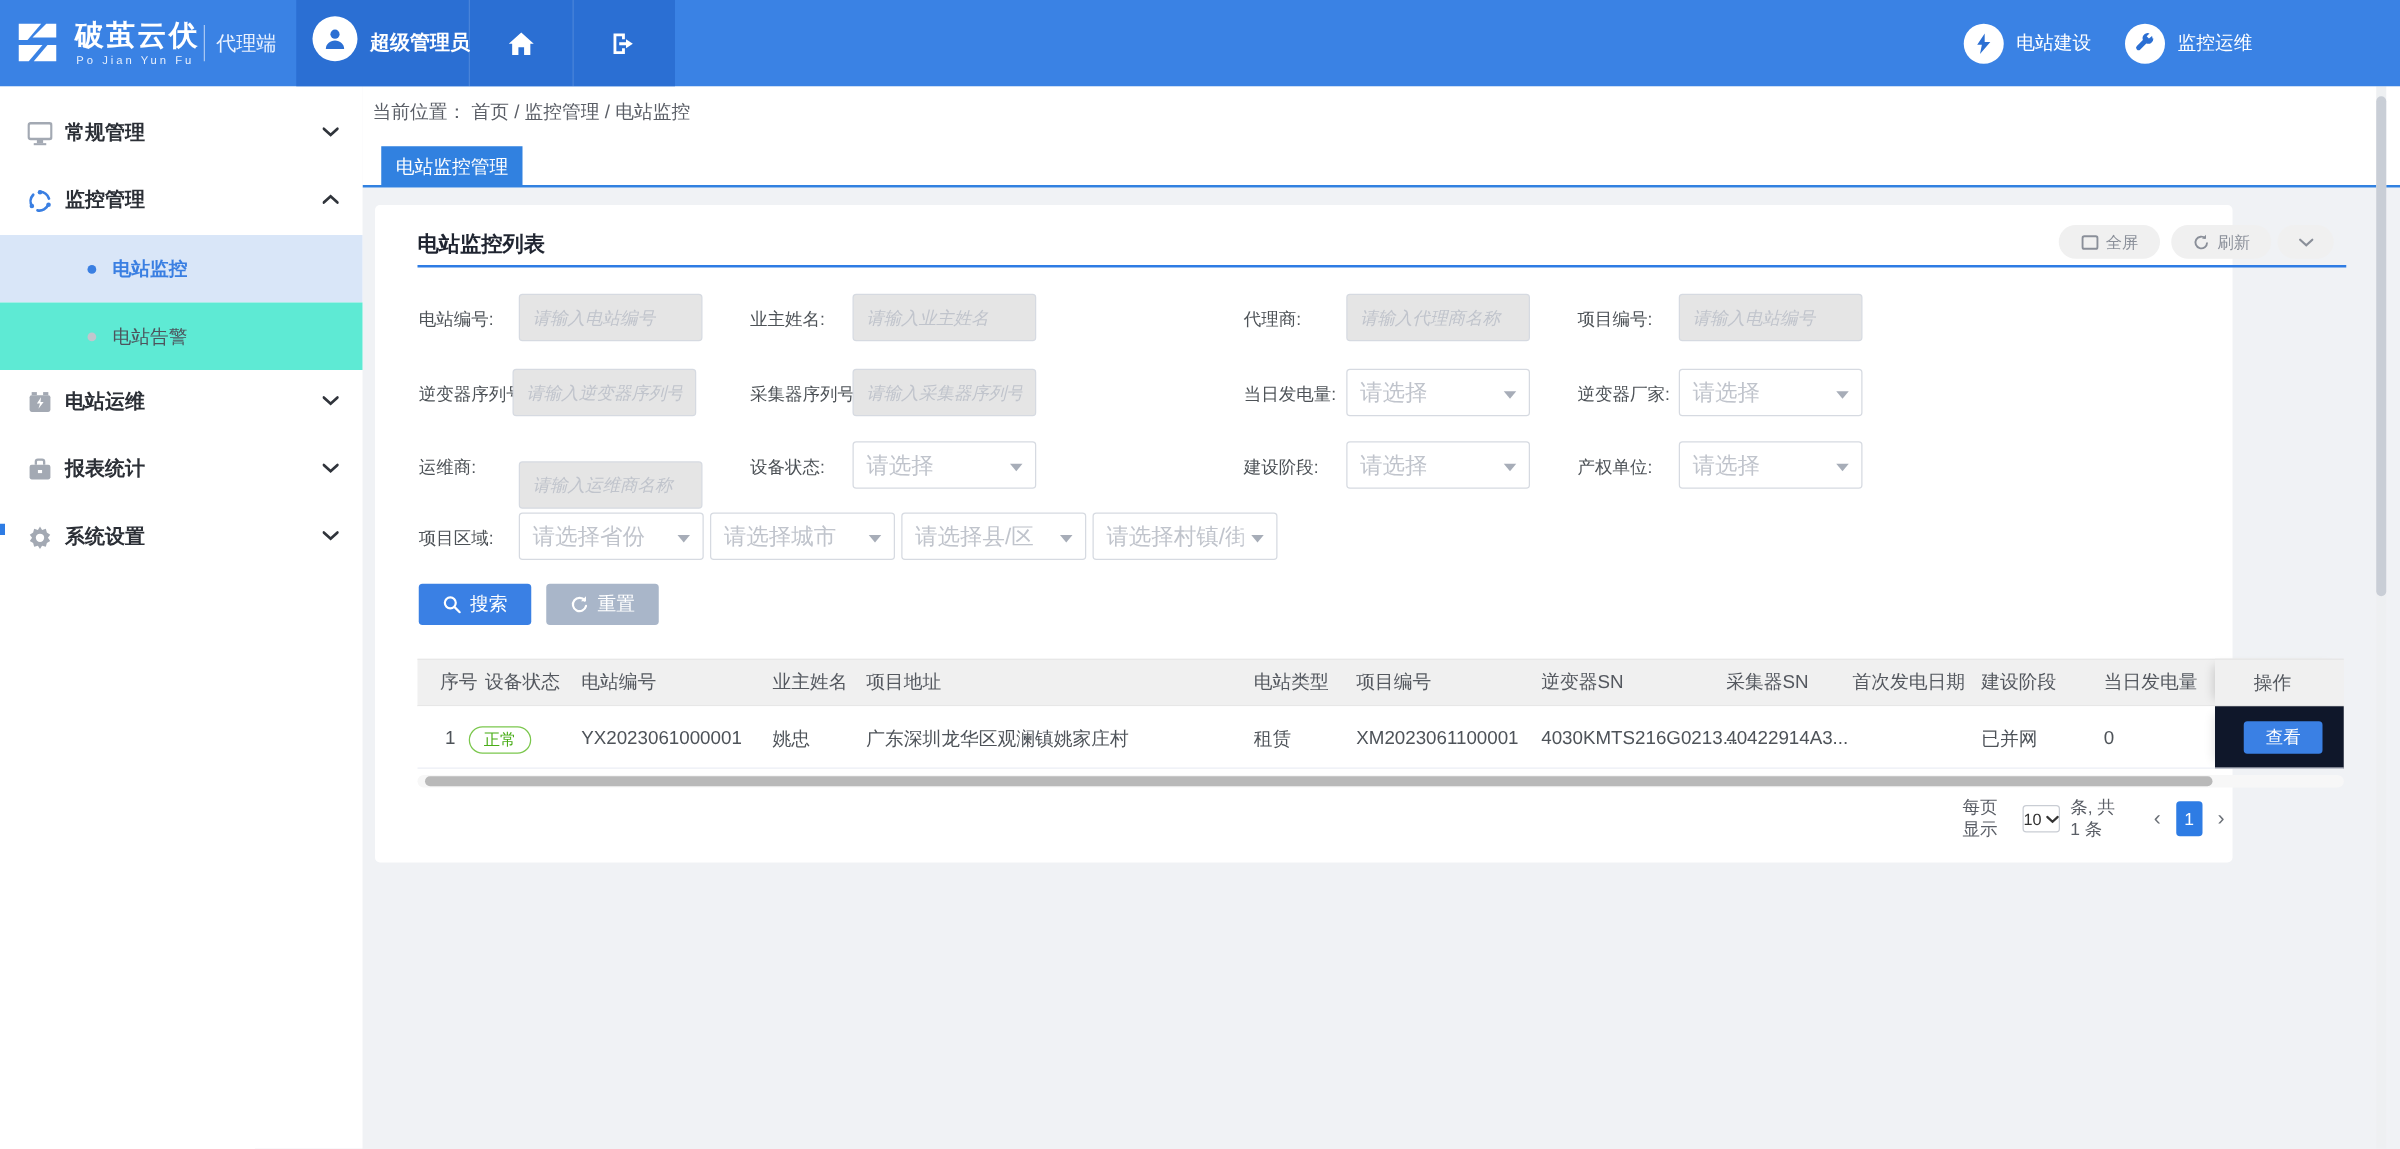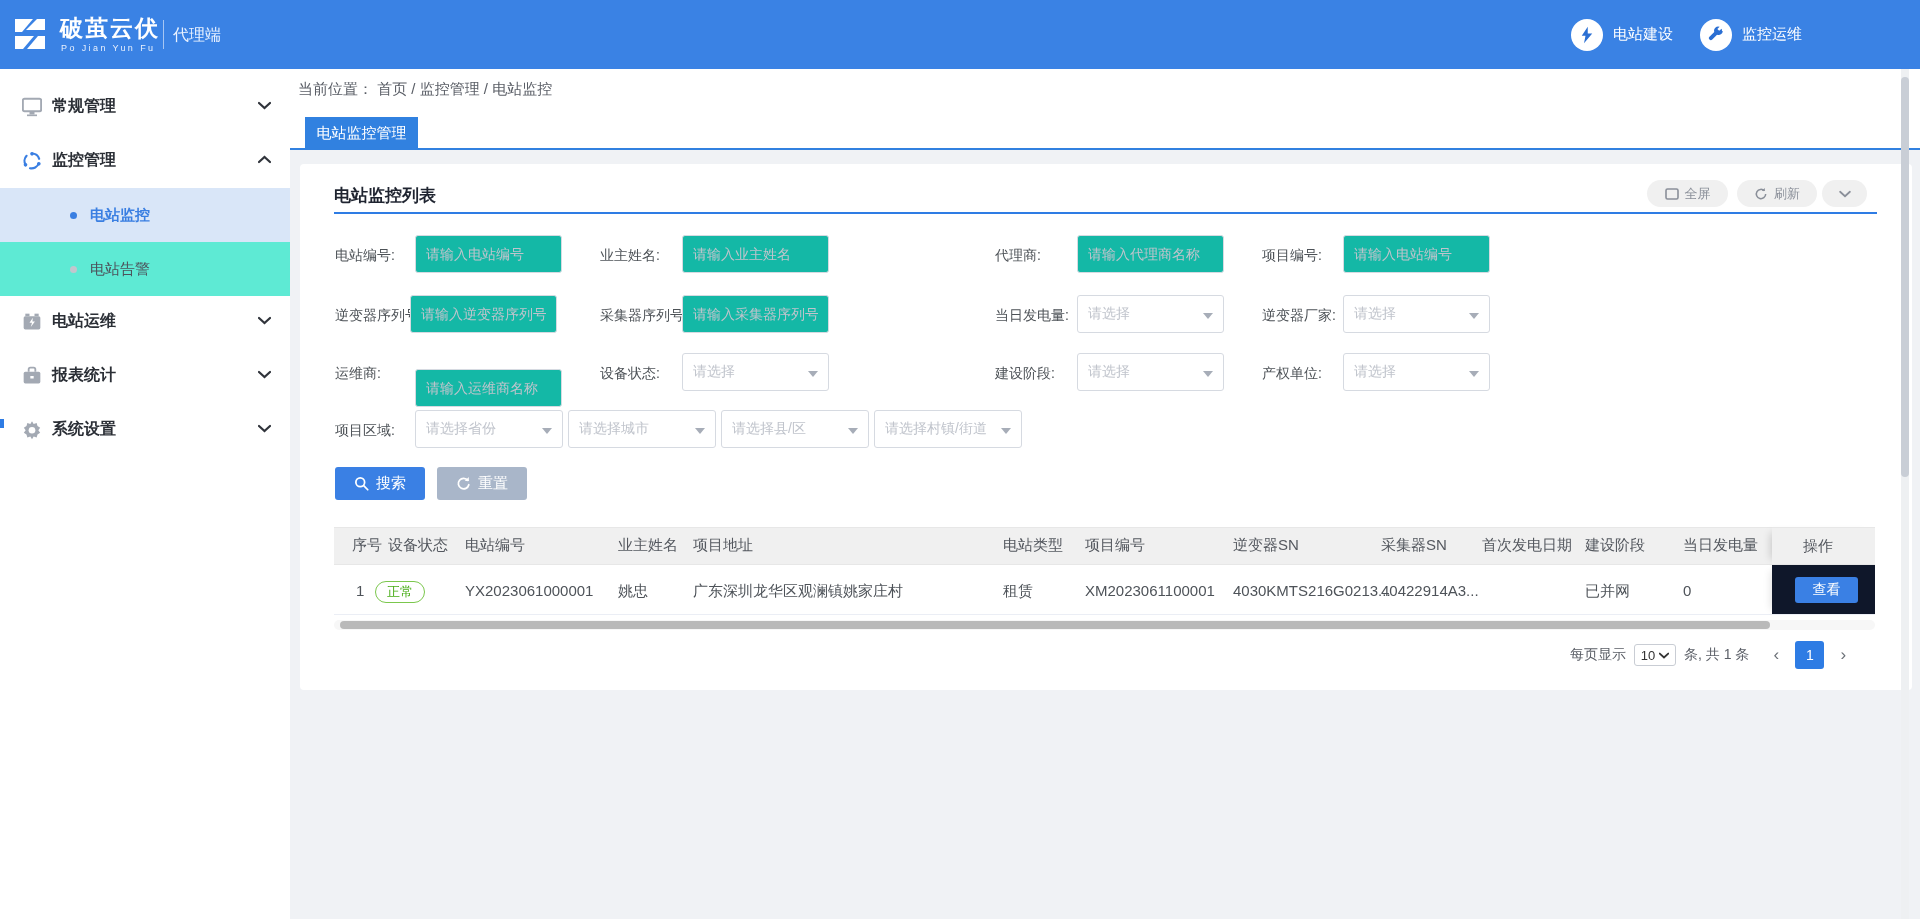--- a/index.html
+++ b/index.html
@@ -38,30 +38,30 @@
 
   
   .topbar { left:290px; top:69px; width:1630px; height:81px; background:#fff; }
   .breadcrumb { left:298px; top:80px; font-size:15px; color:#5a5e66; }
   .breadcrumb span { cursor:default; }
   .breadcrumb .crumb-link { cursor:pointer; }
   .tab { left:305px; top:117px; width:113px; height:32px; background:#3181e0; color:#fff; font-size:15px; display:flex; align-items:center; justify-content:center; cursor:pointer; }
   .tab-underline { left:290px; top:148px; width:1630px; height:2px; background:#3181e0; }
 
   
-  .panel { left:300px; top:164px; width:1612px; height:526px; background:#fff; border-radius:4px; }
+  .panel { left:300px; top:164px; width:1486px; height:526px; background:#fff; border-radius:4px; }
   .panel-title { position:absolute; left:34px; top:20px; font-size:17px; font-weight:700; color:#1f2430; }
   .panel-underline { position:absolute; left:34px; top:48px; width:1543px; height:2px; background:#2e7ce4; }
   .pill-btn { position:absolute; top:16px; height:27px; background:#f0f0f0; border:none; border-radius:14px; color:#8a8f99; font-size:13px; display:flex; align-items:center; justify-content:center; gap:6px; cursor:pointer; }
 
   .f-label { position:absolute; font-size:14px; color:#4d5257; }
-  .f-input { position:absolute; width:147px; height:38px; border:1px solid #d6dae1; border-radius:3px; padding:0 10px; font-size:14px; color:#333; background:#14b8a6; }
+  .f-input { position:absolute; width:147px; height:38px; border:1px solid #d6dae1; border-radius:3px; padding:0 10px; font-size:14px; color:#333; background:#e5e5e5;font-style:italic; }
   .f-input::placeholder { color:#c0c4cc; }
   .f-select { position:absolute; width:147px; height:38px; border:1px solid #d6dae1; border-radius:3px; background:#fff; display:flex; align-items:center; padding:0 26px 0 10px; cursor:pointer; }
-  .f-select .ph { font-size:14px; color:#c0c4cc; overflow:hidden; white-space:nowrap; }
+  .f-select .ph { font-size:18px; color:#c0c4cc; overflow:hidden; white-space:nowrap; }
   .f-select .tri { position:absolute; right:10px; top:17px; width:0; height:0; border-left:5px solid transparent; border-right:5px solid transparent; border-top:6px solid #a7adb8; }
 
   .btn { position:absolute; width:90px; height:33px; border:none; border-radius:3px; color:#fff; font-size:15px; display:flex; align-items:center; justify-content:center; gap:7px; cursor:pointer; }
   .btn-search { background:#3a80e4; }
   .btn-reset { background:#a9b6c9; }
 
   .thead { position:absolute; left:34px; top:363px; width:1541px; height:38px; background:#f0f0f0; border-top:1px solid #e7e7e7; border-bottom:1px solid #e7e7e7; }
   .trow { position:absolute; left:34px; top:401px; width:1541px; height:50px; background:#fff; border-bottom:1px solid #ebeef5; }
   .hcell { position:absolute; top:372px; font-size:15px; color:#54585f; white-space:nowrap; }
   .rcell { position:absolute; top:418px; font-size:15px; color:#4e5359; white-space:nowrap; }
@@ -93,20 +93,42 @@
       <polygon points="25,2 32,2 32,15 14,15" fill="#fff" opacity="0"></polygon>
       <polygon points="24,2 32,2 32,13 13,13" fill="#fff"></polygon>
       <polygon points="2,19 21,19 10,32 2,32" fill="#fff"></polygon>
       <polygon points="25,19 32,19 32,32 14,32" fill="#fff"></polygon>
     </svg>
     <div class="abs brand-title">破茧云伏</div>
     <div class="abs brand-sub">Po Jian Yun Fu</div>
     <div class="abs brand-divider"></div>
     <div class="abs portal-label">代理端</div>
 
+    <div class="abs header-dark">
+      <div class="abs hd-div" style="left:138px"></div>
+      <div class="abs hd-div" style="left:221px"></div>
+      <div class="abs avatar">
+        <svg width="22" height="22" viewBox="0 0 24 24">
+          <circle cx="12" cy="8" r="4" fill="#2b6fd3"></circle>
+          <path d="M4 21c0-4.4 3.6-7.5 8-7.5s8 3.1 8 7.5z" fill="#2b6fd3"></path>
+        </svg>
+      </div>
+      <div class="abs username">超级管理员</div>
+      <div class="abs icon-btn" style="left:138px">
+        <svg width="22" height="20" viewBox="0 0 24 22">
+          <path d="M12 1 L23 11 h-3 v10 h-5.5 v-7 h-5 v7 H4 V11 H1 Z" fill="#fff"></path>
+        </svg>
+      </div>
+      <div class="abs icon-btn" style="left:221px;width:82px">
+        <svg width="22" height="20" viewBox="0 0 24 22">
+          <path d="M3 2 h10 v5 h-2.5 V4.5 H5.5 v13 h5 V15 H13 v5 H3 Z" fill="#fff"></path>
+          <path d="M14 7 l6 4 -6 4 v-2.6 h-6 v-2.8 h6 Z" fill="#fff"></path>
+        </svg>
+      </div>
+    </div>
 
     <div class="abs hnav" style="left:1571px">
       <span class="circ">
         <svg width="18" height="18" viewBox="0 0 24 24">
           <path d="M13 1 L5 13 h5 l-2 10 L19 10 h-6 Z" fill="#2b6fd3"></path>
         </svg>
       </span>
       <span class="lbl">电站建设</span>
     </div>
     <div class="abs hnav" style="left:1700px">

